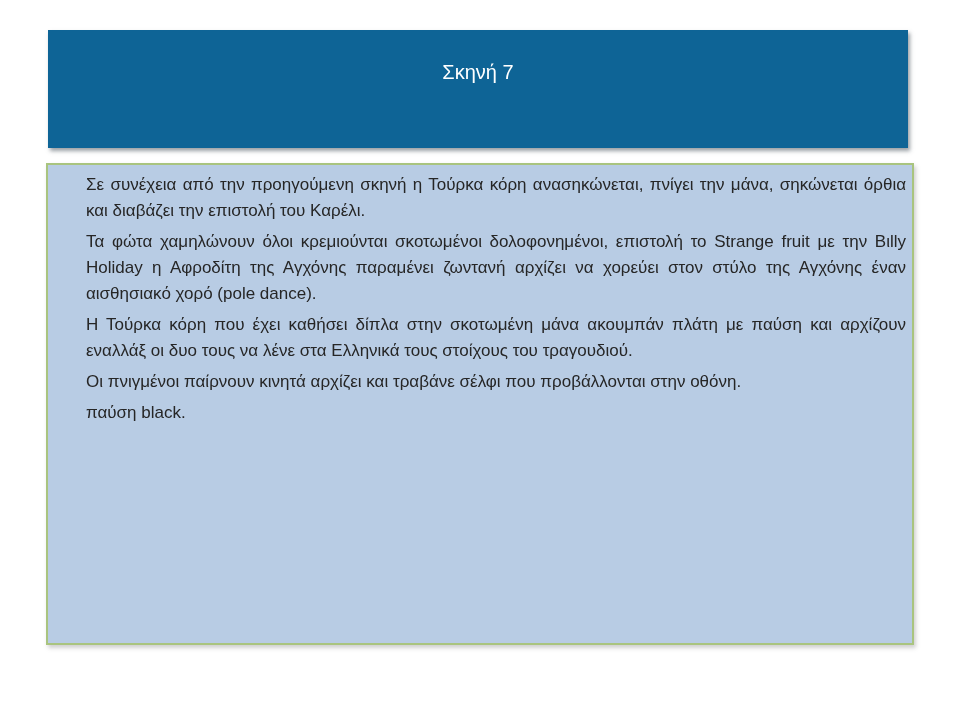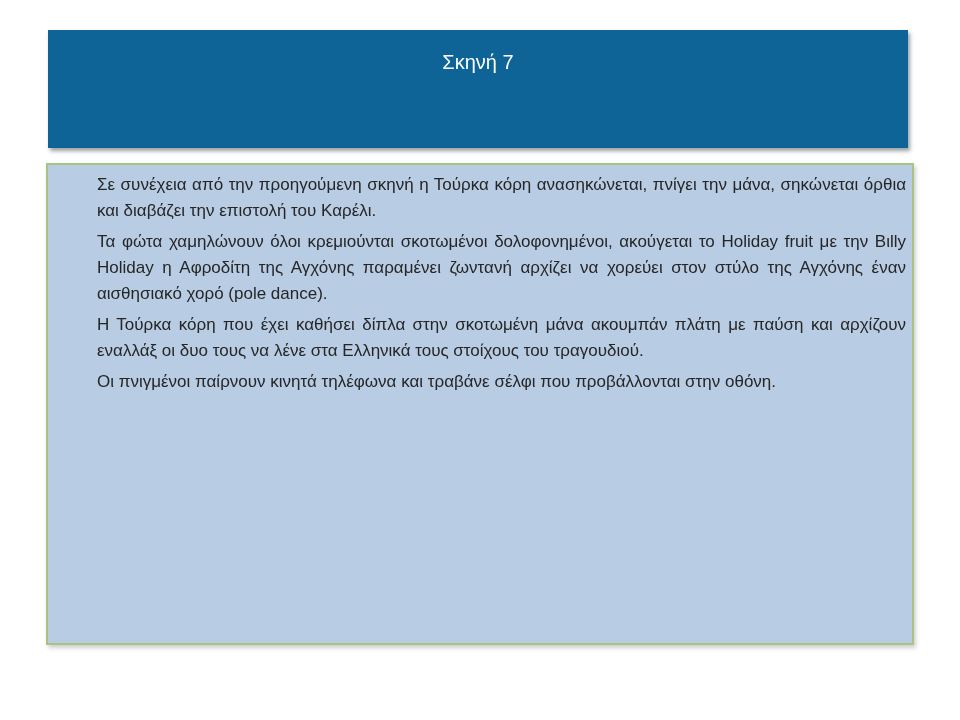--- a/index.html
+++ b/index.html
@@ -11,50 +11,51 @@
     overflow:hidden;
   }
   .title-box{
     position:absolute;
     left:48px;top:30px;
     width:860px;height:118px;
     box-sizing:border-box;
     background:var(--header_bg,#0e6496);
     color:var(--title_text,#ffffff);
     text-align:center;
-    padding-top:19px;
+    padding-top:29px;
     font-size:20px;
     line-height:27px;
     box-shadow:2px 3px 4px rgba(70,80,90,0.55);
   }
   .body-box{
     position:absolute;
     left:46px;top:163px;
     width:868px;height:482px;
     box-sizing:border-box;
     background:var(--body_bg,#b8cce4);
     border:2px solid var(--body_border,#a9c47f);
     box-shadow:2px 3px 4px rgba(120,120,120,0.35);
-    padding:7px 6px 0 49px;
+    padding:7px 6px 0 38px;
     color:var(--body_text,#262626);
     font-size:17px;
     line-height:26px;
     text-align:justify;
   }
   .body-box p{margin:0 0 5px 0;}
 </style>
 </head>
 <body>
 
 <div class="slide">
 
   <div class="title-box">
     <div>Σκηνή 7</div>
   </div>
 
   <div class="body-box">
     <p>Σε συνέχεια από την προηγούμενη σκηνή η Τούρκα κόρη ανασηκώνεται, πνίγει την μάνα, σηκώνεται όρθια και διαβάζει την επιστολή του Καρέλι.</p>
-    <p>Τα φώτα χαμηλώνουν όλοι κρεμιούνται σκοτωμένοι δολοφονημένοι,  ακούγεται το Holiday fruit  με την Bιlly Holiday  η Αφροδίτη της Αγχόνης παραμένει ζωντανή αρχίζει να χορεύει στον στύλο της Αγχόνης έναν αισθησιακό χορό (pole dance).</p>
+    <p>Τα φώτα χαμηλώνουν όλοι κρεμιούνται σκοτωμένοι δολοφονημένοι,  επιστολή το Strange fruit  με την Bιlly Holiday  η Αφροδίτη της Αγχόνης παραμένει ζωντανή αρχίζει να χορεύει στον στύλο της Αγχόνης έναν αισθησιακό χορό (pole dance).</p>
     <p>Η Τούρκα κόρη που έχει καθήσει δίπλα στην σκοτωμένη μάνα  ακουμπάν πλάτη με παύση και αρχίζουν εναλλάξ οι δυο τους να λένε στα Ελληνικά τους στοίχους του τραγουδιού.</p>
-    <p>Οι πνιγμένοι παίρνουν κινητά τηλέφωνα και τραβάνε σέλφι που προβάλλονται στην οθόνη.</p>
+    <p>Οι πνιγμένοι παίρνουν κινητά αρχίζει και τραβάνε σέλφι που προβάλλονται στην οθόνη.</p>
+    <p>παύση black.</p>
   </div>
 
 </div>
 
 </body></html>

